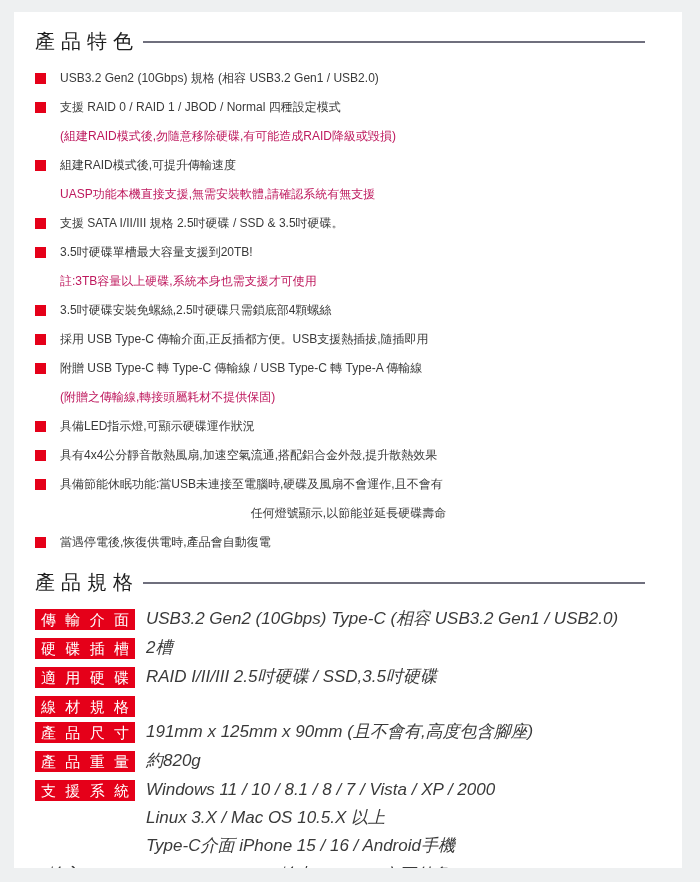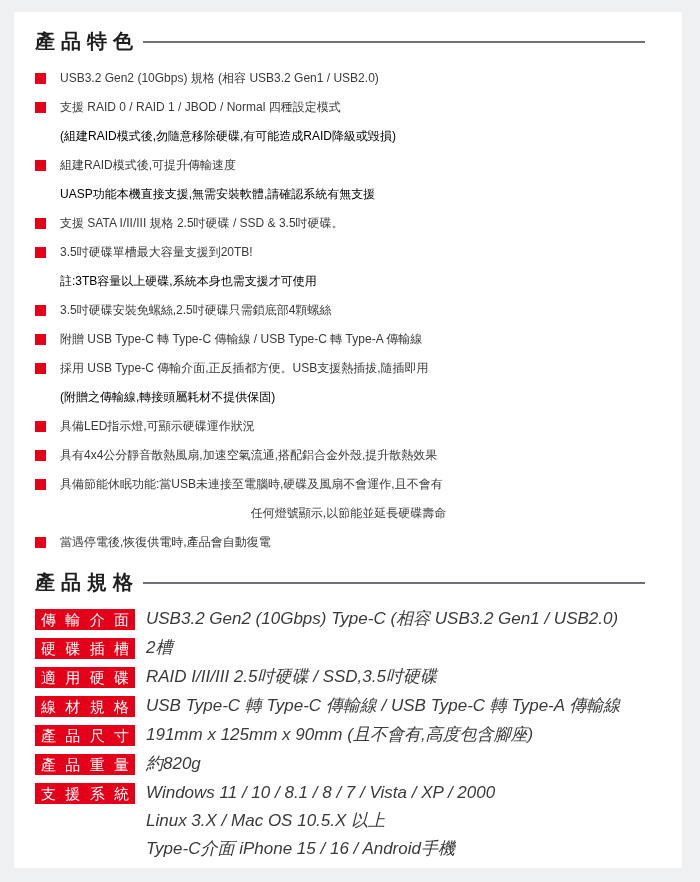--- a/index.html
+++ b/index.html
@@ -15,42 +15,42 @@
     left:14px;top:12px;
     width:668px;height:856px;
     background:#ffffff;
     box-sizing:border-box;
     padding:16px 20px 0 21px;
     overflow:hidden;
   }
   .sec-title{
     display:flex;align-items:center;
     margin:0 0 9px 0;
-    font-size:20px;font-weight:bold;color:#1e1e1e;
+    font-size:20px;font-weight:normal;color:#1e1e1e;
     letter-spacing:6px;
   }
   .sec-title .rule{
     flex:1;height:2px;background:#6f6f7d;
     margin:0 17px 0 4px;
   }
   ul.features{
     list-style:none;margin:0 0 12px 0;padding:0;
   }
   ul.features li{
     position:relative;
     padding-left:25px;
     font-size:12px;line-height:29px;
     color:#3a3a3a;
     white-space:nowrap;
   }
   ul.features li .bullet{
     position:absolute;left:0;top:9px;
     width:11px;height:11px;background:#e50019;
   }
-  ul.features li.red{color:#000000;}
+  ul.features li.red{color:#be185d;}
   ul.features li.center{text-align:center;padding-left:0;}
   .specs{margin-top:2px;}
   .spec-row{
     display:flex;align-items:flex-start;
     margin-bottom:1px;
   }
   .spec-label{
     flex:0 0 100px;width:100px;box-sizing:border-box;
     background:#e50019;color:#ffffff;
     font-size:15px;line-height:19px;
@@ -106,25 +106,25 @@
         <li class="red">
     
     <span class="ftext">註:3TB容量以上硬碟,系統本身也需支援才可使用</span>
   </li>
         <li>
     <span class="bullet"></span>
     <span class="ftext">3.5吋硬碟安裝免螺絲,2.5吋硬碟只需鎖底部4顆螺絲</span>
   </li>
         <li>
     <span class="bullet"></span>
+    <span class="ftext">採用 USB Type-C 傳輸介面,正反插都方便。USB支援熱插拔,隨插即用</span>
+  </li>
+        <li>
+    <span class="bullet"></span>
     <span class="ftext">附贈 USB Type-C 轉 Type-C 傳輸線 / USB Type-C 轉 Type-A 傳輸線</span>
-  </li>
-        <li>
-    <span class="bullet"></span>
-    <span class="ftext">採用 USB Type-C 傳輸介面,正反插都方便。USB支援熱插拔,隨插即用</span>
   </li>
         <li class="red">
     
     <span class="ftext">(附贈之傳輸線,轉接頭屬耗材不提供保固)</span>
   </li>
         <li>
     <span class="bullet"></span>
     <span class="ftext">具備LED指示燈,可顯示硬碟運作狀況</span>
   </li>
         <li>
@@ -165,23 +165,20 @@
           </div>
   </div>
         <div class="spec-row">
     <div class="spec-label">適用硬碟</div>
     <div class="spec-value">
             <div class="spec-line">RAID I/II/III 2.5吋硬碟 / SSD,3.5吋硬碟</div>
           </div>
   </div>
         <div class="spec-row">
     <div class="spec-label">線材規格</div>
-    <div class="spec-value">
-            <div class="spec-line">USB Type-C 轉 Type-C 傳輸線 / USB Type-C 轉 Type-A 傳輸線</div>
-          </div>
   </div>
         <div class="spec-row">
     <div class="spec-label">產品尺寸</div>
     <div class="spec-value">
             <div class="spec-line">191mm x 125mm x 90mm (且不會有,高度包含腳座)</div>
           </div>
   </div>
         <div class="spec-row">
     <div class="spec-label">產品重量</div>
     <div class="spec-value">

